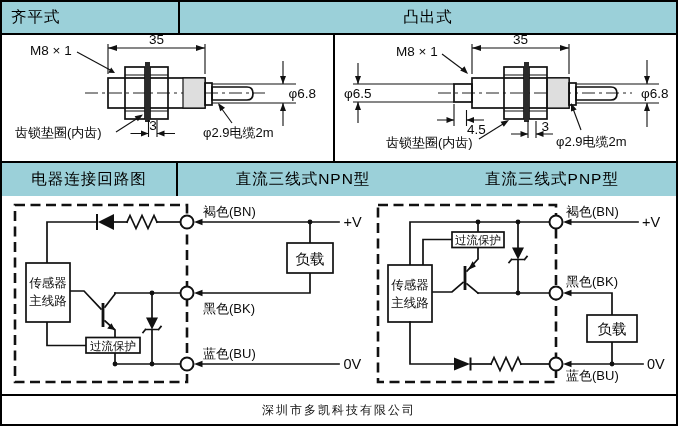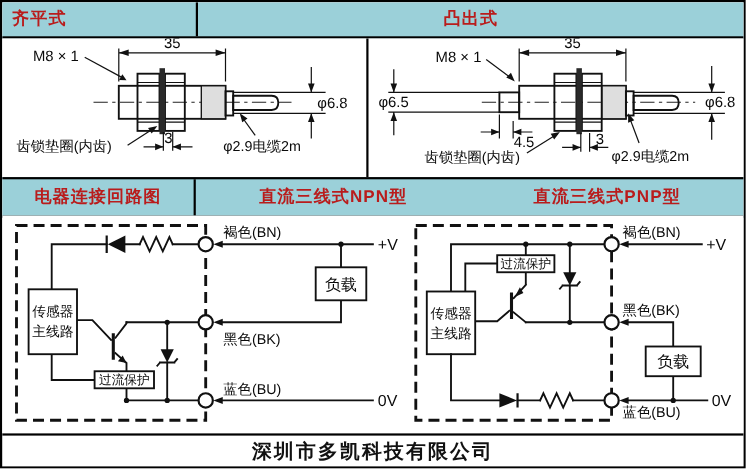--- a/index.html
+++ b/index.html
@@ -7,29 +7,29 @@
     position:relative;width:678px;height:426px;box-sizing:border-box;
     border:2px solid #000;background:#fff;
     font-family:"Liberation Sans","DejaVu Sans",sans-serif;color:#111;
     overflow:hidden;
   }
   .row{position:absolute;left:0;width:674px;box-sizing:border-box;}
   .hdr{background:#9bd0d9;}
   .cell{position:absolute;top:0;height:100%;box-sizing:border-box;display:flex;align-items:center;}
   .cell.cl{padding-left:9px;justify-content:flex-start;}
   .cell.cc{justify-content:center;}
-  .hdr-text{font-size:15.5px;letter-spacing:1px;color:#b91c1c;font-weight:bold;}
+  .hdr-text{font-size:15.5px;letter-spacing:1px;color:#000000;}
   .vsep{border-right:2px solid #000;}
   #row1{top:0;height:33px;border-bottom:2px solid #000;}
   #row2{top:33px;height:126px;background:#fff;}
   #row2-divider{position:absolute;left:331px;top:33px;width:2px;height:126px;background:#000;}
   #row3{top:159px;height:37px;border-top:2px solid #000;border-bottom:2px solid #000;}
   #row4{top:194px;height:198px;background:#fff;}
   #row5{top:392px;height:30px;border-top:2px solid #000;display:flex;align-items:center;justify-content:center;}
-  #row5 .company{font-size:18px;font-weight:bold;letter-spacing:2px;}
+  #row5 .company{font-size:12px;font-weight:normal;letter-spacing:2px;}
   svg{position:absolute;display:block;}
   svg text{font-family:"Liberation Sans","DejaVu Sans",sans-serif;fill:#0a0a0a;}
   .ln{stroke:#111;stroke-width:1.7;fill:none;stroke-linecap:square;}
   .thin{stroke:#111;stroke-width:1.1;fill:none;}
   .cline{stroke:#222;stroke-width:1;fill:none;stroke-dasharray:13 4 3 4;}
   .fillb{fill:#111;stroke:none;}
   .wbox{fill:#fff;stroke:#111;stroke-width:1.7;}
   .dashbox{fill:none;stroke:#111;stroke-width:2.6;stroke-dasharray:10 5.5;}
   .term{fill:#fff;stroke:#111;stroke-width:2;}
   .bar{stroke:#111;stroke-width:2.8;fill:none;}

